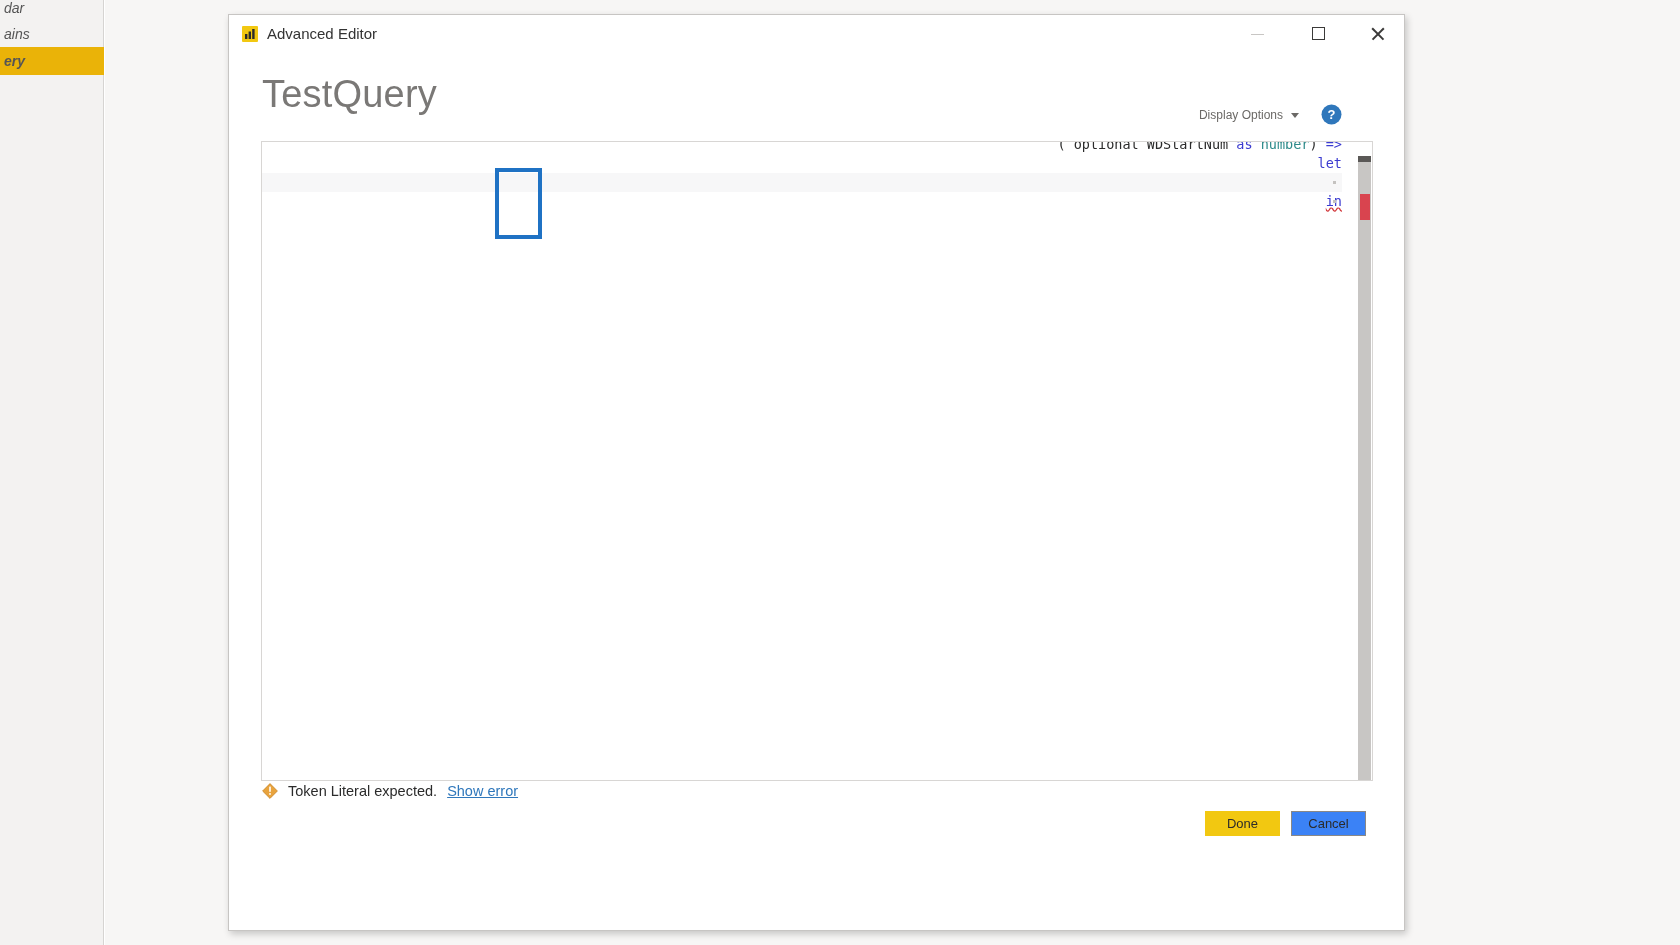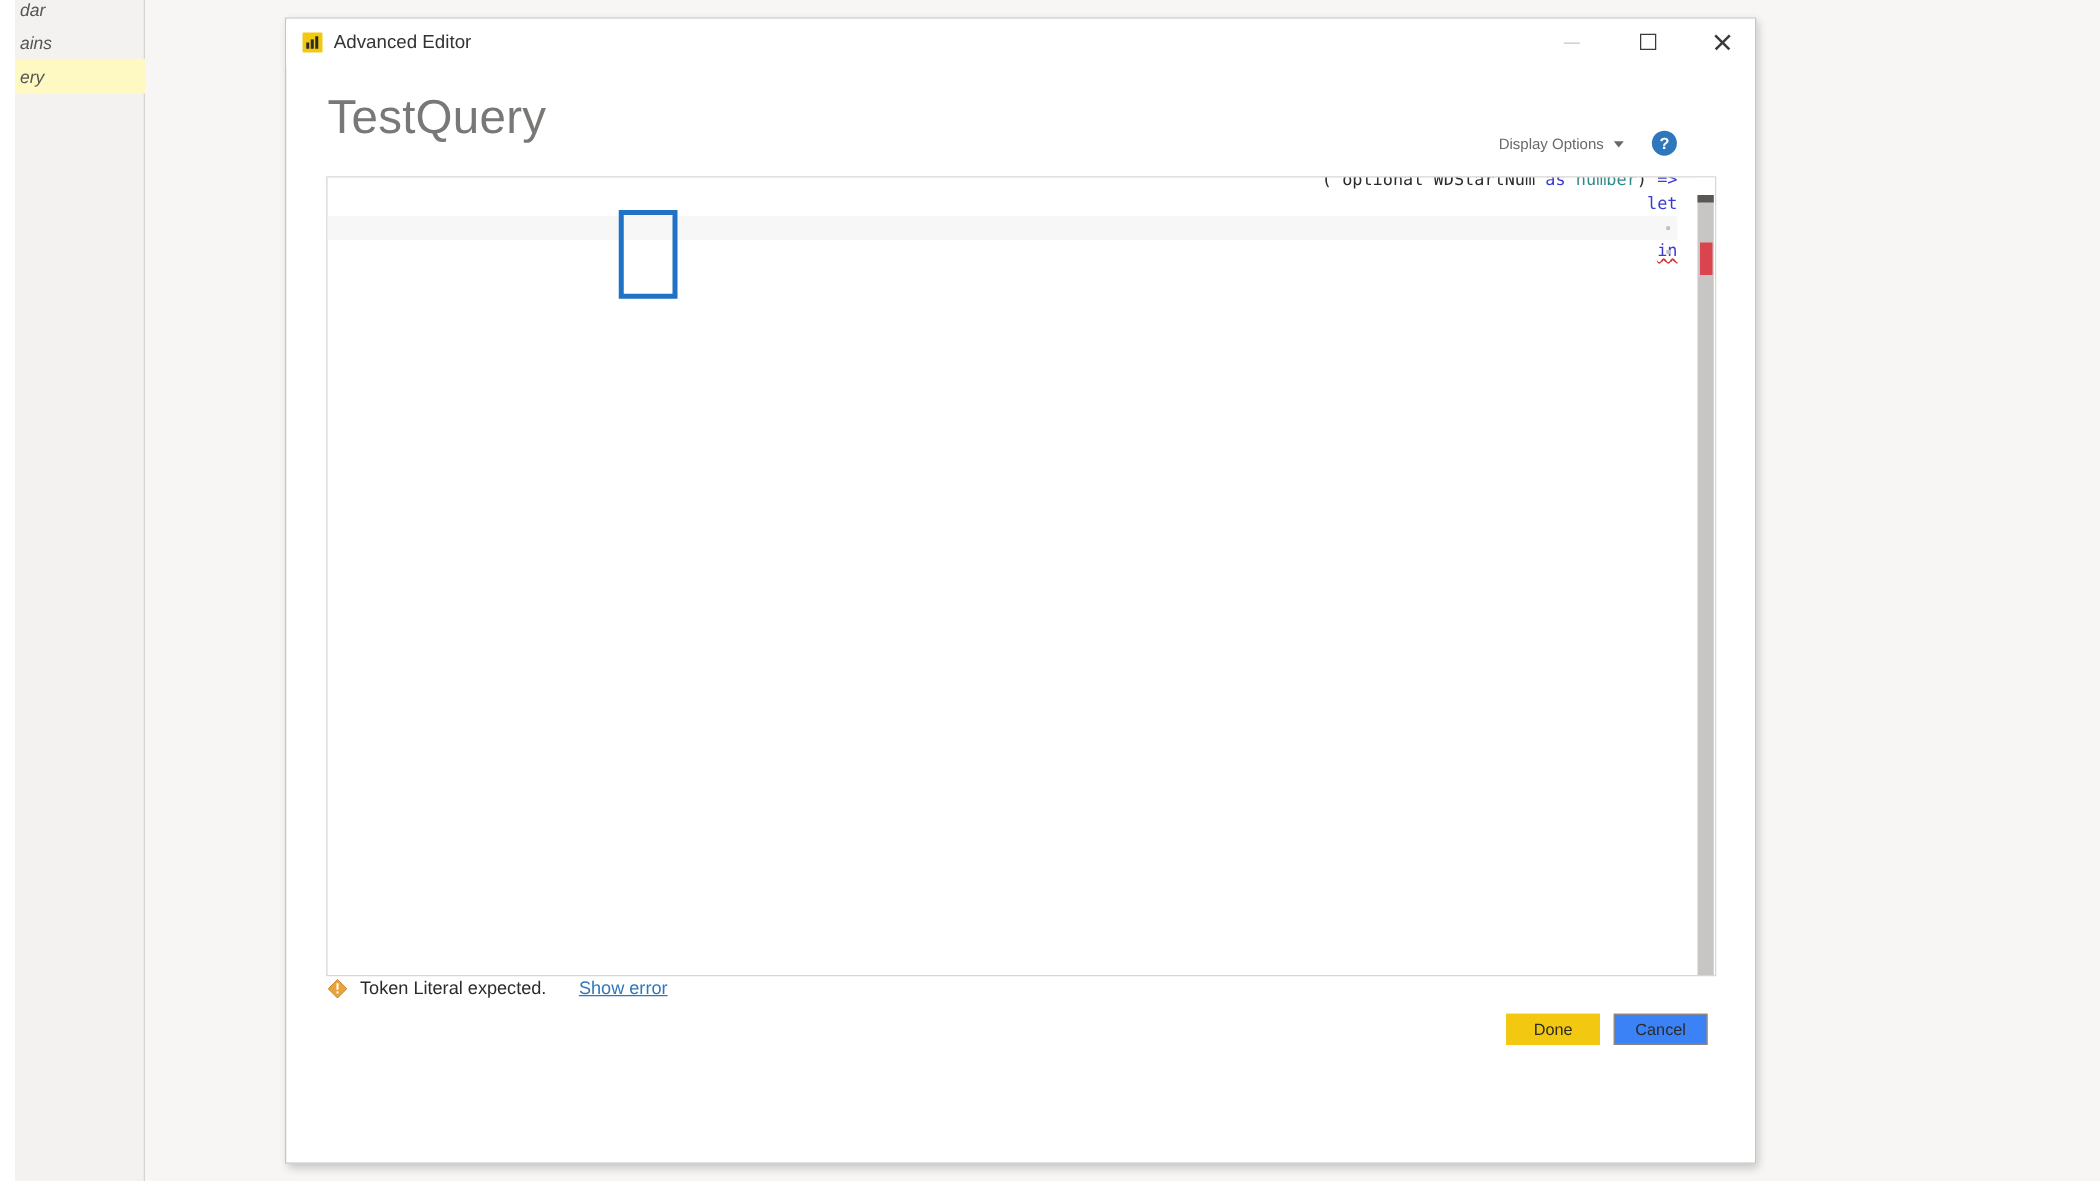--- a/index.html
+++ b/index.html
@@ -19,37 +19,36 @@
     width: 1680px; height: 945px;
     background: #ffffff;
   }
   #bg-left-panel {
     position: absolute;
     left: 0; top: 0;
     width: 104px; height: 945px;
     background: #f3f2f1;
     border-right: 1px solid #d6d4d2;
     box-sizing: border-box;
-    margin-left: 12px;
   }
   .bg-query-item {
     position: absolute;
     left: 0;
     width: 104px;
     height: 28px;
     line-height: 28px;
     font-size: 14px;
     font-style: italic;
     color: #555555;
     padding-left: 4px;
     box-sizing: border-box;
     white-space: nowrap;
     overflow: hidden;
   }
-  .bg-query-item.selected { background: #fef9c3; }
+  .bg-query-item.selected { background: #eab308; font-weight: bold; }
   #bg-right-area {
     position: absolute;
     left: 105px; top: 0;
     width: 1575px; height: 945px;
     background: #f7f6f5;
   }
   #bg-tick {
     position: absolute;
     left: 238px; top: 50px;
     width: 6px; height: 2px;
@@ -242,21 +241,21 @@
     font-size: 14.5px;
     white-space: nowrap;
   }
   #status-warning-icon {
     width: 16px; height: 16px;
     flex: none;
   }
   #status-message { color: #2b2b2b; }
   #show-error-link {
     color: #2f77bb;
-    margin-left: 16px;
+    margin-left: 0;
   }
 
   
   #footer-buttons {
     position: absolute;
     right: 38px; top: 796px;
     display: flex;
     gap: 11px;
   }
   .dlg-btn {

